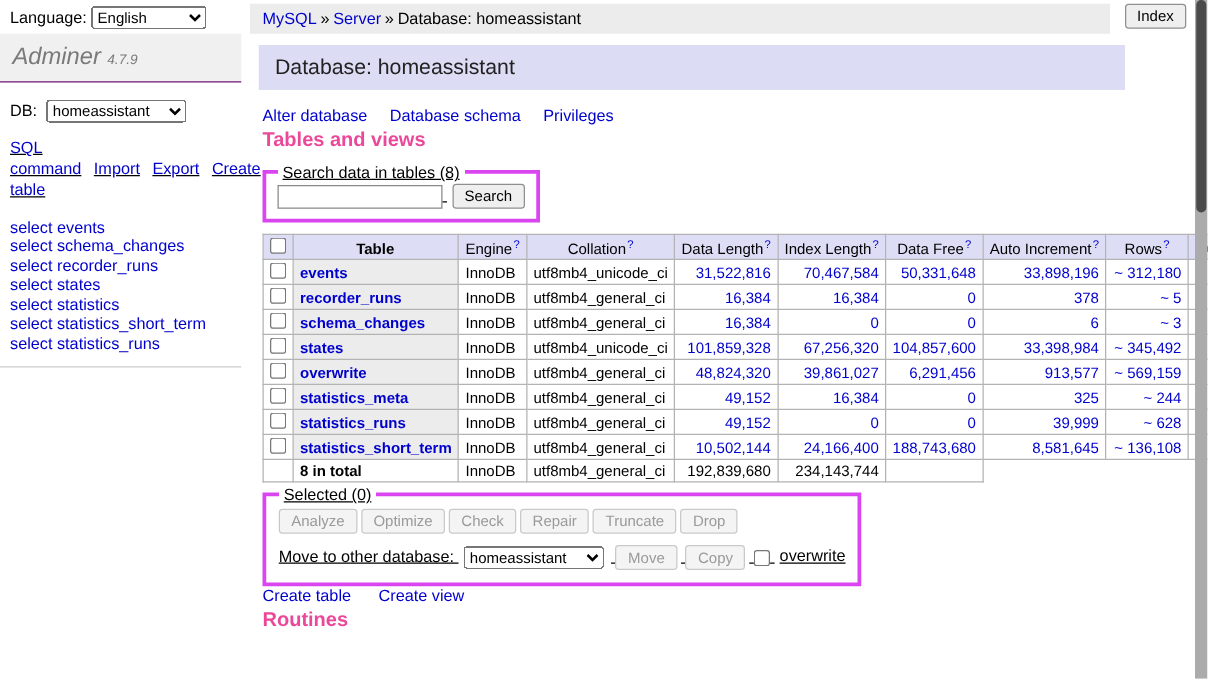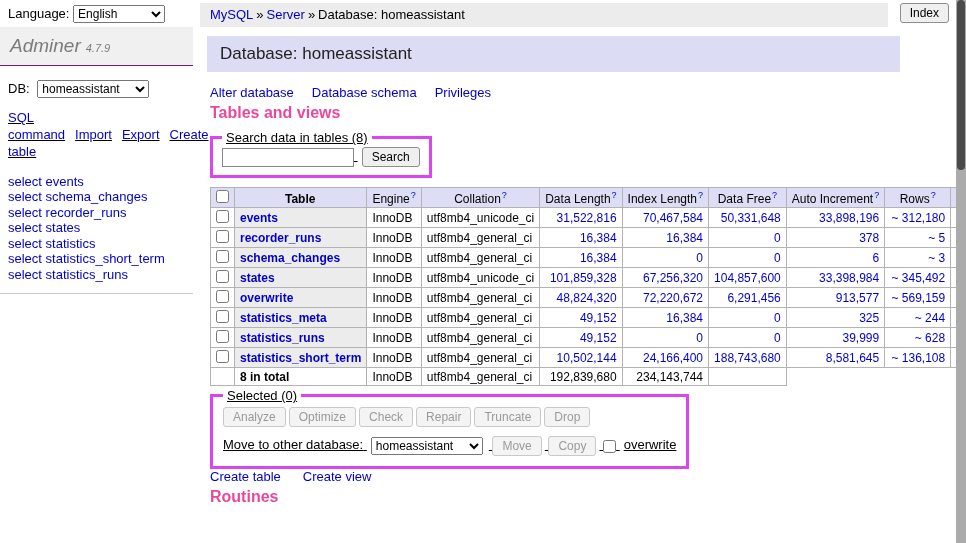--- a/index.html
+++ b/index.html
@@ -252,21 +252,21 @@
               <td class="num"><a href="#">~ 345,492</a></td>
               <td class="comment"></td>
             </tr>
 
             <tr>
               <td class="chk"><input type="checkbox" style=""></td>
               <th><a href="#">overwrite</a></th>
               <td>InnoDB</td>
               <td>utf8mb4_general_ci</td>
               <td class="num"><a href="#">48,824,320</a></td>
-              <td class="num"><a href="#">72,220,672</a></td>
+              <td class="num"><a href="#">39,861,027</a></td>
               <td class="num"><a href="#">6,291,456</a></td>
               <td class="num"><a href="#">913,577</a></td>
               <td class="num"><a href="#">~ 569,159</a></td>
               <td class="comment"></td>
             </tr>
 
             <tr>
               <td class="chk"><input type="checkbox" style=""></td>
               <th><a href="#">statistics_meta</a></th>
               <td>InnoDB</td>

